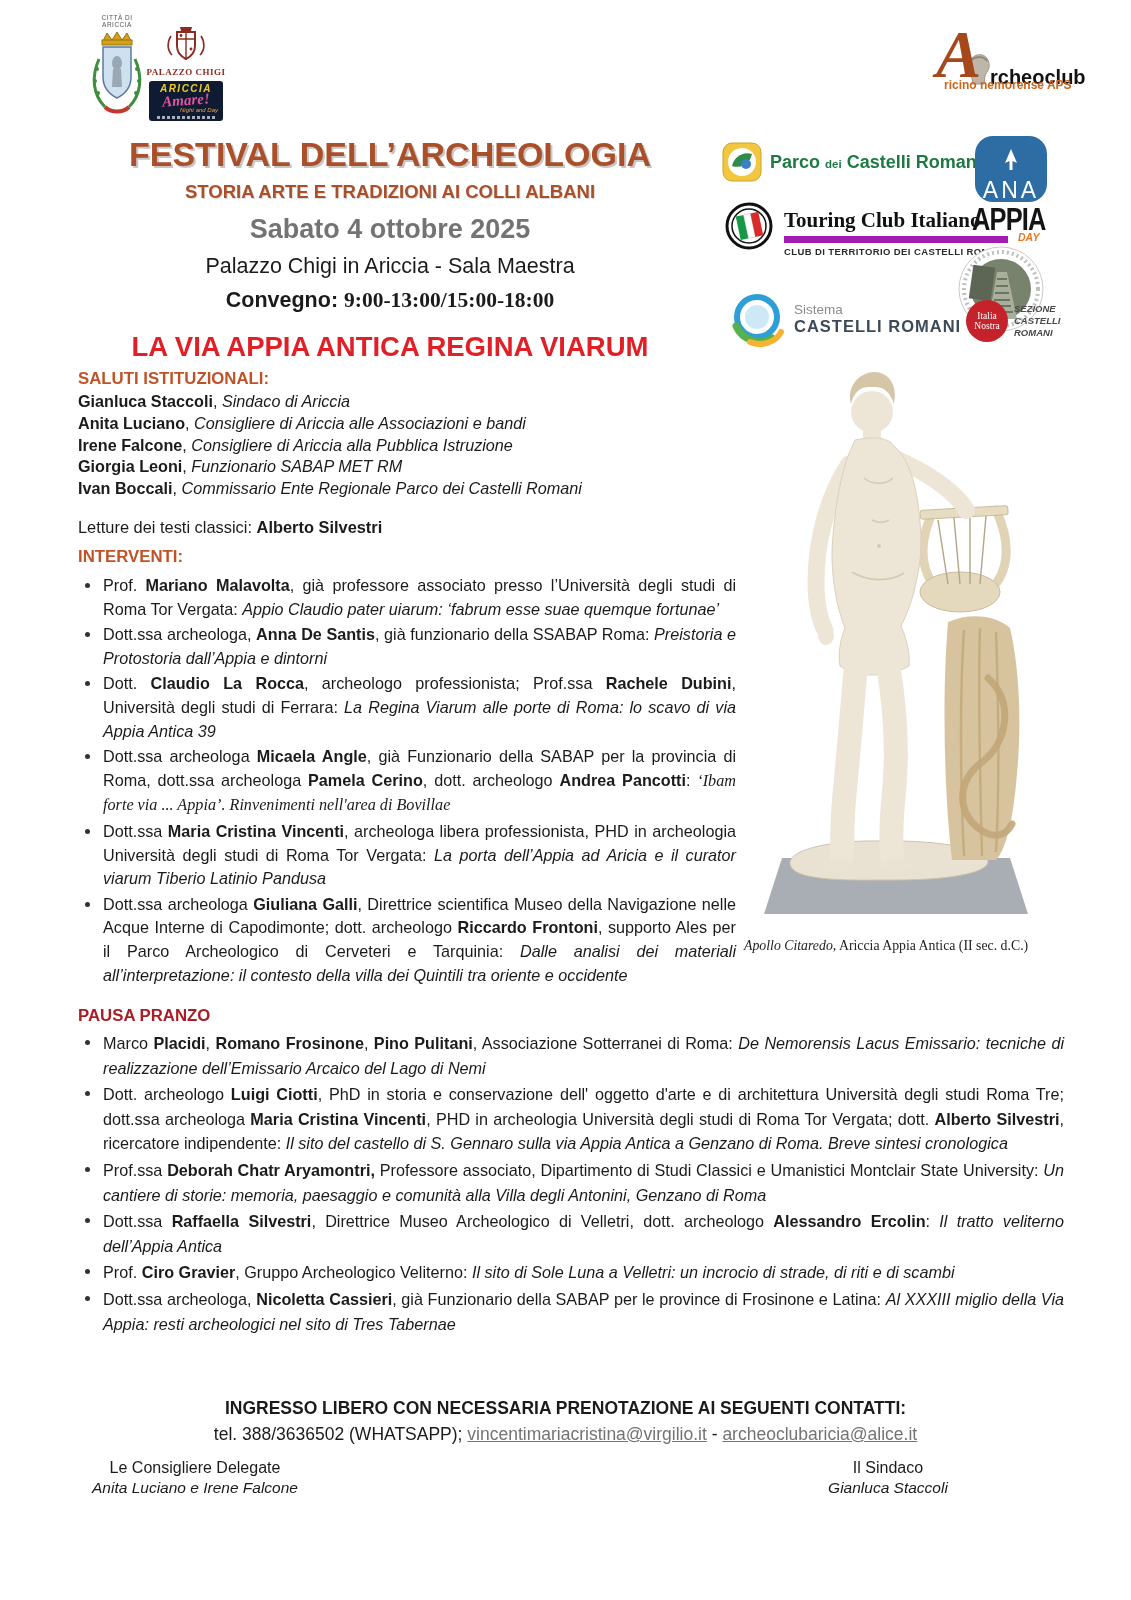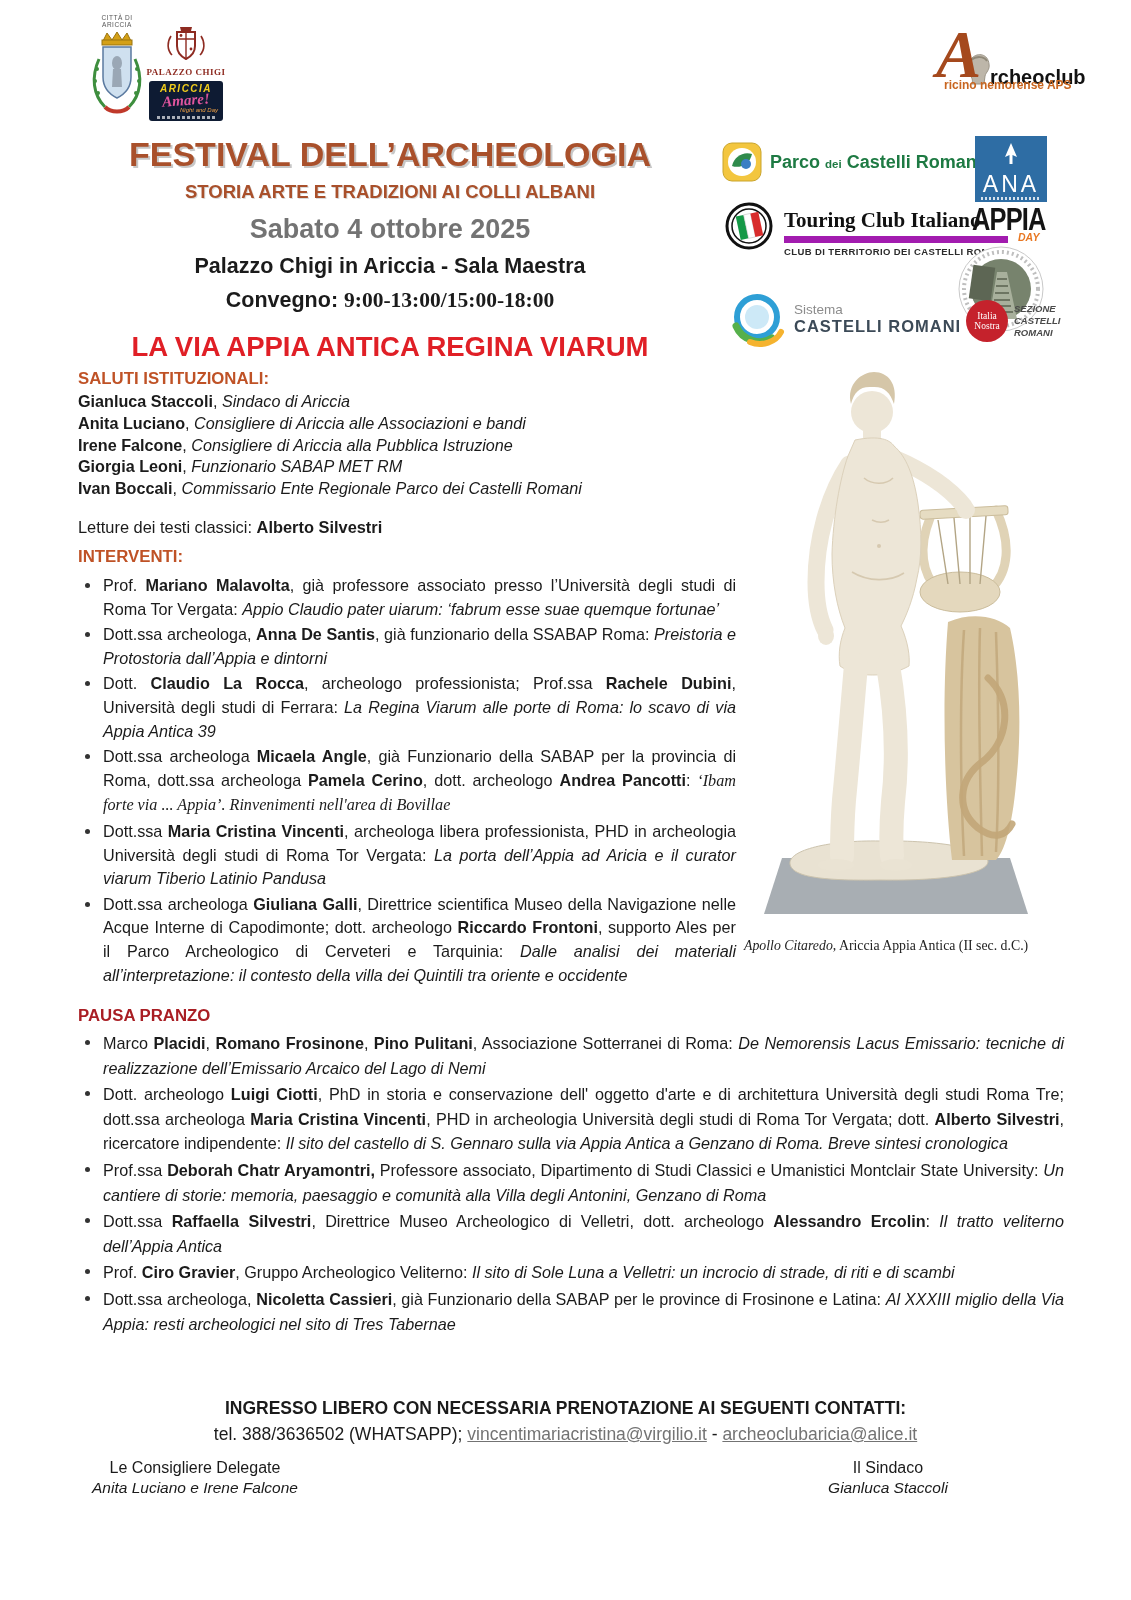--- a/index.html
+++ b/index.html
@@ -33,32 +33,32 @@
   .archeo .rest{position:absolute;left:62px;top:40px;font-weight:bold;font-size:20px;color:#121212;}
   .archeo .sub{position:absolute;left:16px;top:52px;font-weight:bold;font-size:12px;color:#C8651F;}
 
   
   .hgroup{left:105px;top:134px;width:570px;text-align:center;}
   .title{font-size:34px;font-weight:bold;color:#A9502B;line-height:40px;
          text-shadow:2px 2px 0 rgba(130,130,130,.45);}
   .subtitle{font-size:18.5px;font-weight:bold;color:#A9502B;line-height:24px;margin-top:6px;
             text-shadow:1px 1px 0 rgba(150,150,150,.35);}
   .date{font-size:27px;font-weight:bold;color:#737373;line-height:34px;margin-top:8px;}
-  .venue{font-size:21.5px;font-weight:bold;line-height:28px;margin-top:6px;}
+  .venue{font-size:21.5px;font-weight:normal;line-height:28px;margin-top:6px;}
   .convegno{font-size:21.5px;font-weight:bold;line-height:28px;margin-top:6px;}
   .convegno .times{font-family:"Liberation Serif",serif;}
   .main-title{left:70px;top:331px;width:640px;text-align:center;font-size:27.5px;
               font-weight:bold;color:#E01F26;}
 
   
   .sp-parco{left:722px;top:142px;display:flex;align-items:center;gap:8px;}
   .sp-parco .txt{font-weight:bold;color:#1E7A43;font-size:18px;}
   .sp-parco .dei{font-size:11.5px;font-weight:bold;}
   .sp-ana{left:975px;top:136px;width:72px;height:66px;background:#2E6DA4;color:#fff;
-          text-align:center;padding-top:6px;box-sizing:border-box;}
+          text-align:center;padding-top:12px;box-sizing:border-box;border-radius:18px;}
   .sp-ana .nm{font-size:23px;letter-spacing:3px;line-height:22px;margin-top:1px;}
   .sp-ana .strip{margin:2px 6px 0 6px;height:3px;
         background:repeating-linear-gradient(90deg,rgba(255,255,255,.8) 0 2px,transparent 2px 4px);}
   .sp-touring{left:724px;top:200px;display:flex;align-items:flex-start;gap:10px;}
   .sp-touring .nm{font-family:"Liberation Serif",serif;font-weight:bold;font-size:21px;color:#111;
                   line-height:24px;margin-top:8px;}
   .sp-touring .sub{font-size:9.5px;letter-spacing:.4px;color:#2b2b2b;border-top:7px solid #a21caf;
                    margin-top:4px;padding-top:3px;font-weight:bold;}
   .sp-appia{left:972px;top:205px;width:78px;}
   .sp-appia .nm{font-weight:900;font-size:31px;color:#141414;transform:scaleX(.82);

